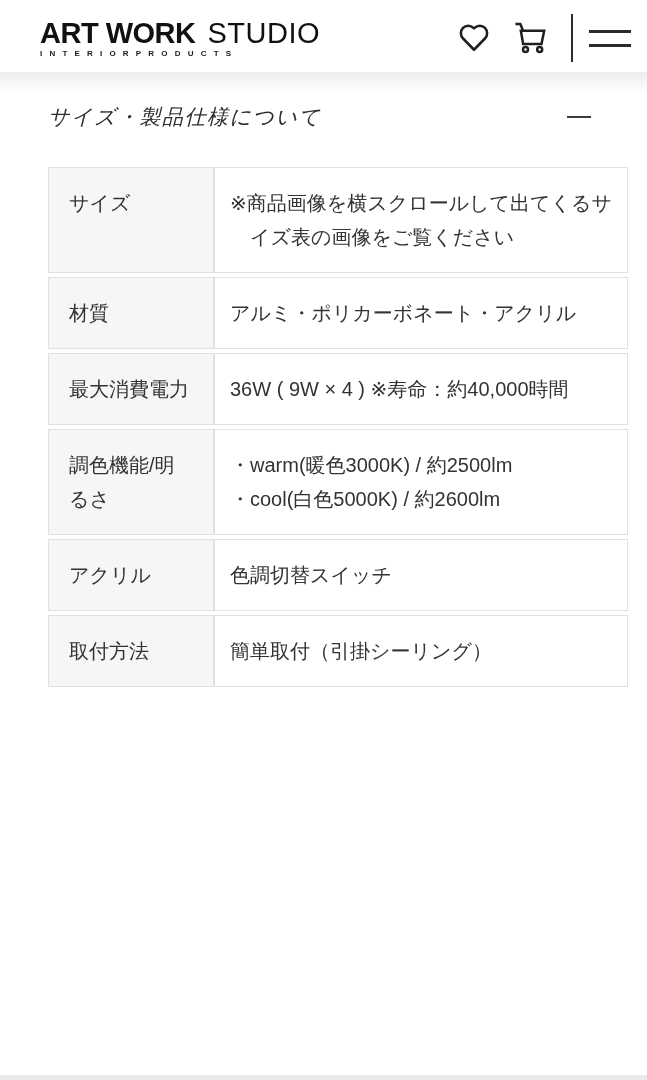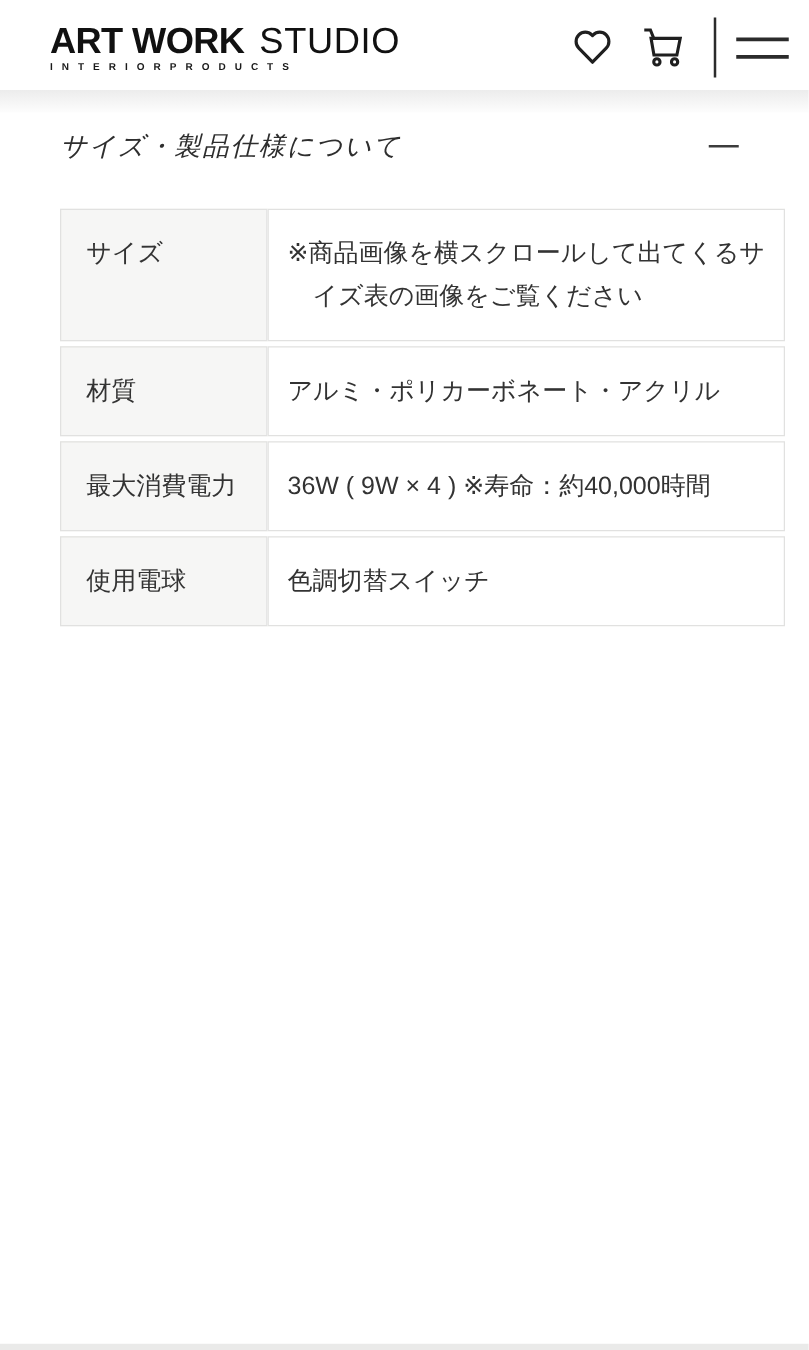--- a/index.html
+++ b/index.html
@@ -184,22 +184,35 @@
             <div class="val-line">アルミ・ポリカーボネート・アクリル</div>
           </td>
         </tr>
         <tr>
           <th>最大消費電力</th>
           <td>
             <div class="val-line">36W ( 9W × 4 ) ※寿命：約40,000時間</div>
           </td>
         </tr>
         <tr>
-          <th>使用電球</th>
+          <th>調色機能/明るさ</th>
+          <td>
+            <div class="val-line">・warm(暖色3000K) / 約2500lm</div>
+            <div class="val-line">・cool(白色5000K) / 約2600lm</div>
+          </td>
+        </tr>
+        <tr>
+          <th>アクリル</th>
           <td>
             <div class="val-line">色調切替スイッチ</div>
+          </td>
+        </tr>
+        <tr>
+          <th>取付方法</th>
+          <td>
+            <div class="val-line">簡単取付（引掛シーリング）</div>
           </td>
         </tr>
       </tbody>
   </table>
 </main>
 
 <div class="bottom-band"></div>
 
 </body></html>

